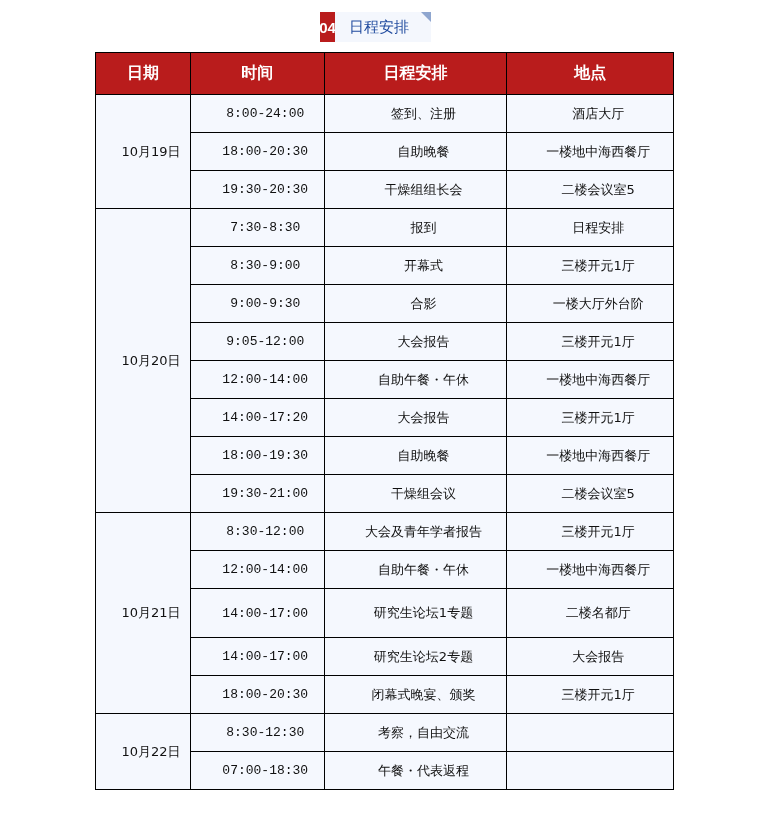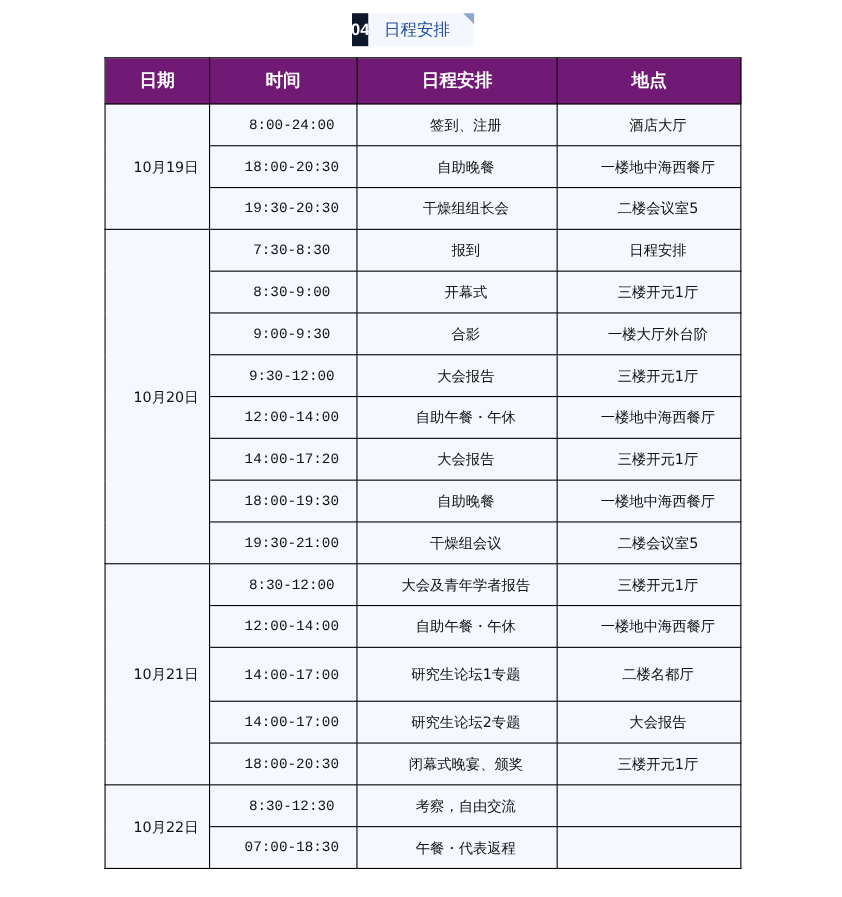--- a/index.html
+++ b/index.html
@@ -1,23 +1,23 @@
 <!DOCTYPE html>
 <html><head>
 <meta charset="utf-8">
 <style>
   html, body { margin:0; padding:0; background:#ffffff; }
   body { width:765px; height:815px; position:relative; font-family:"DejaVu Sans", sans-serif; }
   .title-wrap { position:absolute; left:320px; top:12px; height:30px; display:flex; align-items:stretch; }
-  .title-num { width:15px; background:#0f172a; color:#fff; font-weight:bold; font-size:15px; display:flex; align-items:center; justify-content:center; font-family:"Liberation Sans", sans-serif; }
+  .title-num { width:15px; background:#b91c1c; color:#fff; font-weight:bold; font-size:15px; display:flex; align-items:center; justify-content:center; font-family:"Liberation Sans", sans-serif; }
   .title-text { position:relative; width:96px; background:#f4f7fd; color:#1f4a9e; font-size:15px; display:flex; align-items:center; padding-left:14px; box-sizing:border-box; }
   .title-corner { position:absolute; right:0; top:0; width:0; height:0; border-top:10px solid #8fa6cf; border-left:10px solid transparent; }
   table.sched { position:absolute; left:95px; top:52px; border-collapse:collapse; width:579px; }
   table.sched th, table.sched td { border:1px solid #000; text-align:center; padding:0; }
-  table.sched th { background:#701a75; color:#fff; font-size:16px; font-weight:bold; height:41px; }
+  table.sched th { background:#b91c1c; color:#fff; font-size:16px; font-weight:bold; height:41px; }
   table.sched td { background:#f5f8fe; color:#111; font-size:13px;padding-left:16px; }
   td.time { font-family:"Liberation Mono", monospace; font-size:11px; }
   td.date { font-size:13px; }
   tr.r38 td { height:37px; }
   tr.r49 td { height:48px; }
 </style>
 </head>
 <body>
 
 <div class="title-wrap">
@@ -72,21 +72,21 @@
       <td class="time">8:30-9:00</td>
       <td>开幕式</td>
       <td>三楼开元1厅</td>
     </tr>
     <tr class="r38">
       <td class="time">9:00-9:30</td>
       <td>合影</td>
       <td>一楼大厅外台阶</td>
     </tr>
     <tr class="r38">
-      <td class="time">9:30-12:00</td>
+      <td class="time">9:05-12:00</td>
       <td>大会报告</td>
       <td>三楼开元1厅</td>
     </tr>
     <tr class="r38">
       <td class="time">12:00-14:00</td>
       <td>自助午餐・午休</td>
       <td>一楼地中海西餐厅</td>
     </tr>
     <tr class="r38">
       <td class="time">14:00-17:20</td>

